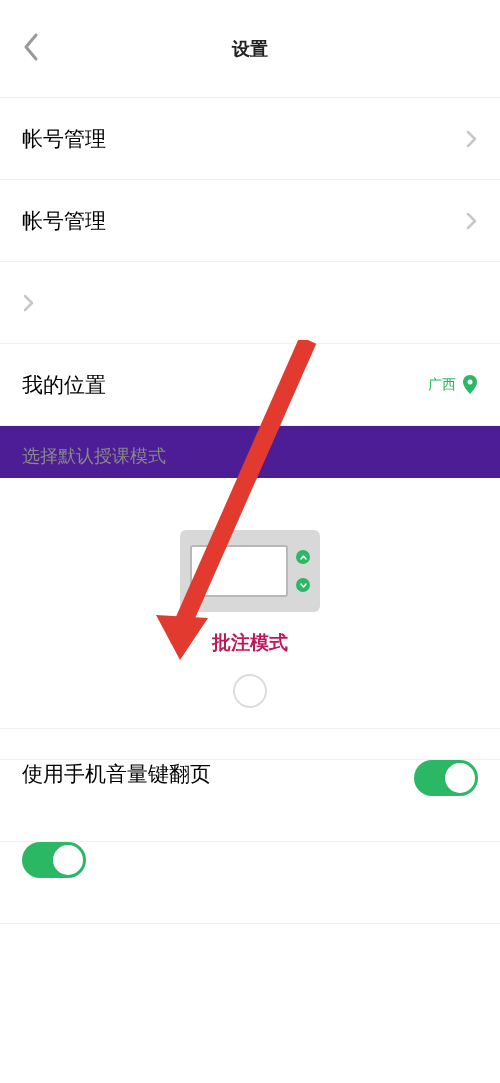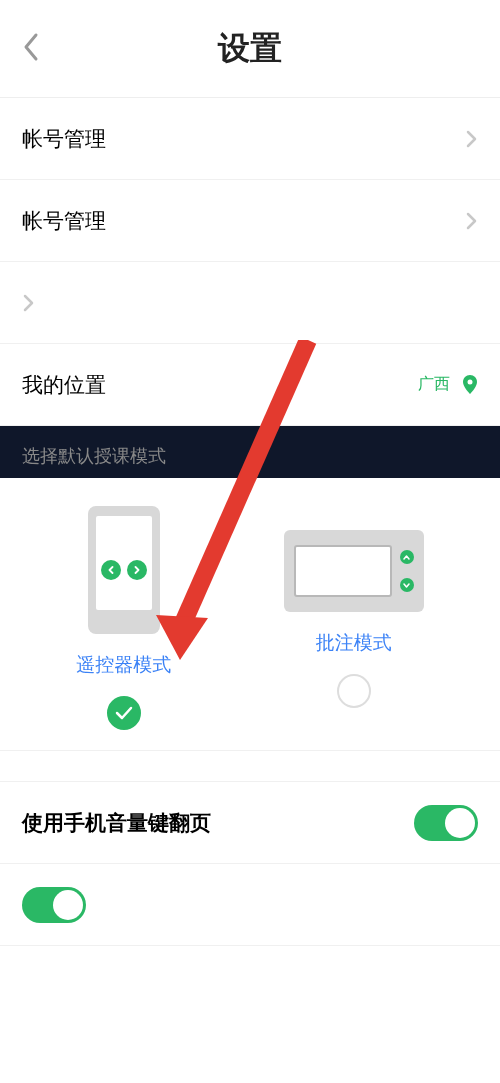--- a/index.html
+++ b/index.html
@@ -20,21 +20,21 @@
       border-bottom: 1px solid #eee;
     }
     .back-btn {
       position: absolute;
       left: 22px;
       top: 50%;
       transform: translateY(-50%);
       cursor: pointer;
     }
     .header-title {
-      font-size: 32px;
+      font-size: 18px;
       font-weight: 600;
       color: #222;
     }
     .list-item {
       display: flex;
       align-items: center;
       justify-content: space-between;
       padding: 0 22px;
       height: 82px;
       border-bottom: 1px solid #f0f0f0;
@@ -43,27 +43,27 @@
     .list-item-label {
       font-size: 21px;
       color: #000000;
     }
     .chevron-right {
       color: #c8c8c8;
     }
     .location-val {
       display: flex;
       align-items: center;
-      gap: 12px;
+      gap: 6px;
       color: #2ab865;
-      font-size: 16px;
+      font-size: 14px;
     }
     .section-gap {
       height: 52px;
-      background: #0f172a;
+      background: #4c1d95;
       display: flex;
       align-items: flex-end;
       padding: 0 22px 10px;
     }
     .section-title {
       font-size: 18px;
       color: #888;
     }
     .mode-picker {
       display: flex;
@@ -129,44 +129,44 @@
       flex-direction: column;
       gap: 14px;
     }
     .mode-tablet .sbtn {
       width: 14px; height: 14px; border-radius: 50%;
       background: #2ab865;
       display:flex;align-items:center;justify-content:center;
     }
     .mode-label {
       font-size: 19px;
-      color: #3b82f6;
+      color: #be185d;
+      font-weight: bold;
     }
     .radio {
       width: 34px; height: 34px;
       border-radius: 50%;
       border: 2px solid #ddd;
       display:flex;align-items:center;justify-content:center;
     }
     .radio.checked {
       background: #2ab865;
       border-color: #2ab865;
     }
     .settings-block {
       margin-top: 30px;
       border-top: 1px solid #f0f0f0;
     }
     .toggle-row {
       display: flex;
-      align-items: center;
+      align-items: flex-start;
       justify-content: space-between;
       padding: 0 22px;
       height: 82px;
       border-bottom: 1px solid #f0f0f0;
-      font-weight: bold;
     }
     .toggle {
       width: 64px; height: 36px;
       border-radius: 18px;
       background: #2ab865;
       position: relative;
       cursor: pointer;
     }
     .toggle .knob {
       position: absolute;
@@ -223,40 +223,20 @@
       <circle cx="8" cy="7" r="2.5" fill="#fff"></circle>
     </svg>
   </span>
 </div>
 
 <div class="section-gap">
   <span class="section-title">选择默认授课模式</span>
 </div>
 
 <div class="mode-picker">
-  <div class="mode-option">
-    <div class="mode-phone">
-      <div class="circle-btn">
-        <svg width="8" height="8" viewBox="0 0 8 8">
-            <polyline points="5.5,1 2.5,4 5.5,7" fill="none" stroke="#fff" stroke-width="1.8" stroke-linecap="round" stroke-linejoin="round"></polyline>
-          </svg>
-      </div>
-      <div class="circle-btn">
-        <svg width="8" height="8" viewBox="0 0 8 8">
-            <polyline points="2.5,1 5.5,4 2.5,7" fill="none" stroke="#fff" stroke-width="1.8" stroke-linecap="round" stroke-linejoin="round"></polyline>
-          </svg>
-      </div>
-    </div>
-    <span class="mode-label">遥控器模式</span>
-    <div class="radio checked">
-      <svg width="18" height="14" viewBox="0 0 18 14">
-          <polyline points="2,7 7,12 16,2" fill="none" stroke="#fff" stroke-width="2.5" stroke-linecap="round" stroke-linejoin="round"></polyline>
-        </svg>
-    </div>
-  </div>
 
   <div class="mode-option">
     <div class="mode-tablet">
       <div class="screen"></div>
       <div class="side-btns">
         <div class="sbtn">
             <svg width="7" height="7" viewBox="0 0 7 7">
               <polyline points="1,5 3.5,2 6,5" fill="none" stroke="#fff" stroke-width="1.5" stroke-linecap="round" stroke-linejoin="round"></polyline>
             </svg>
           </div>

